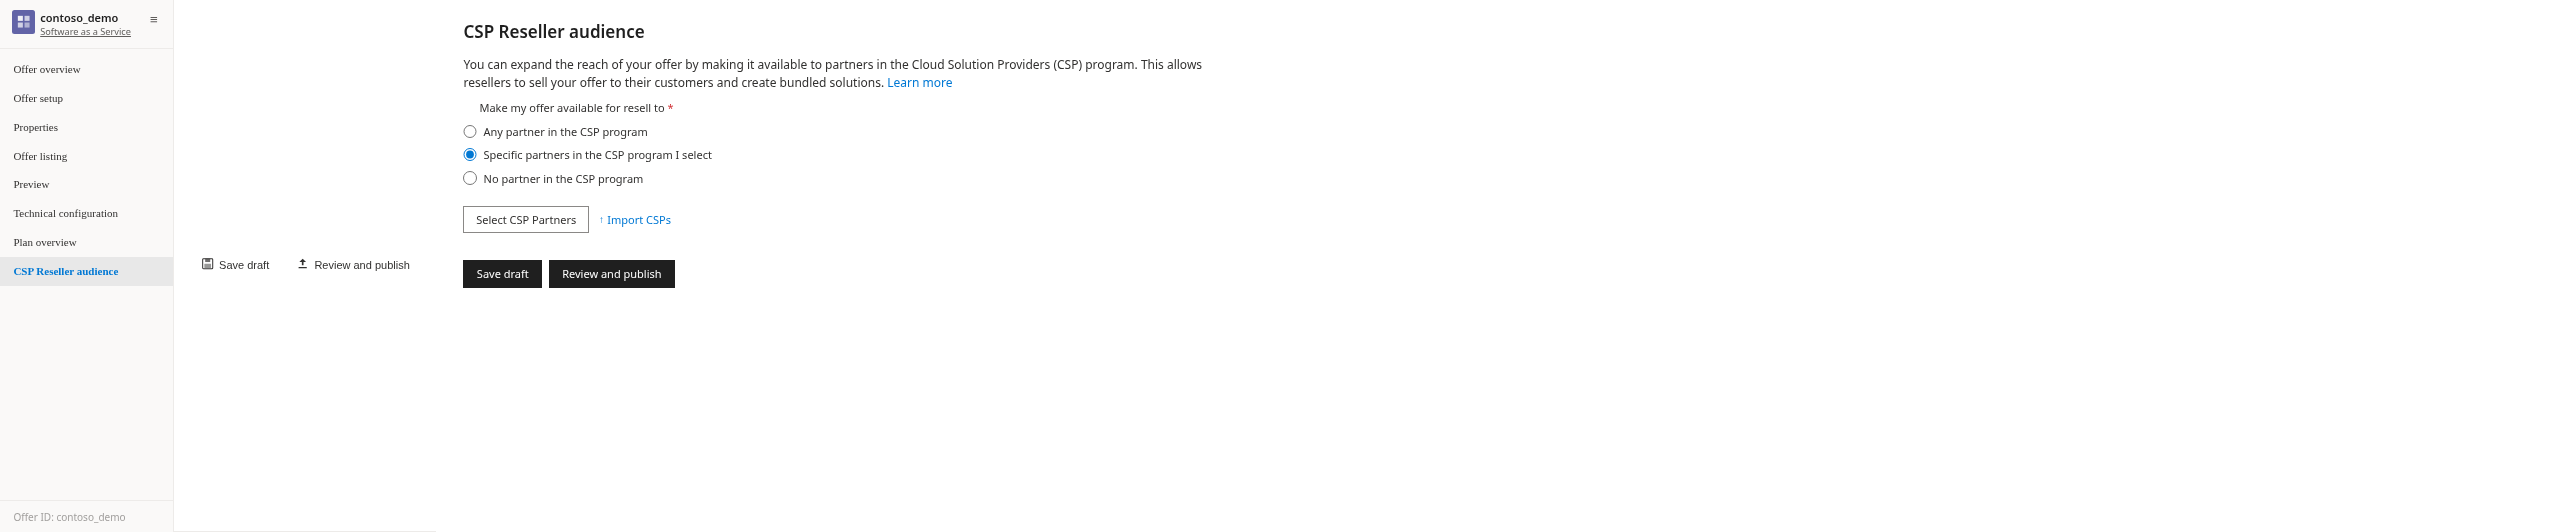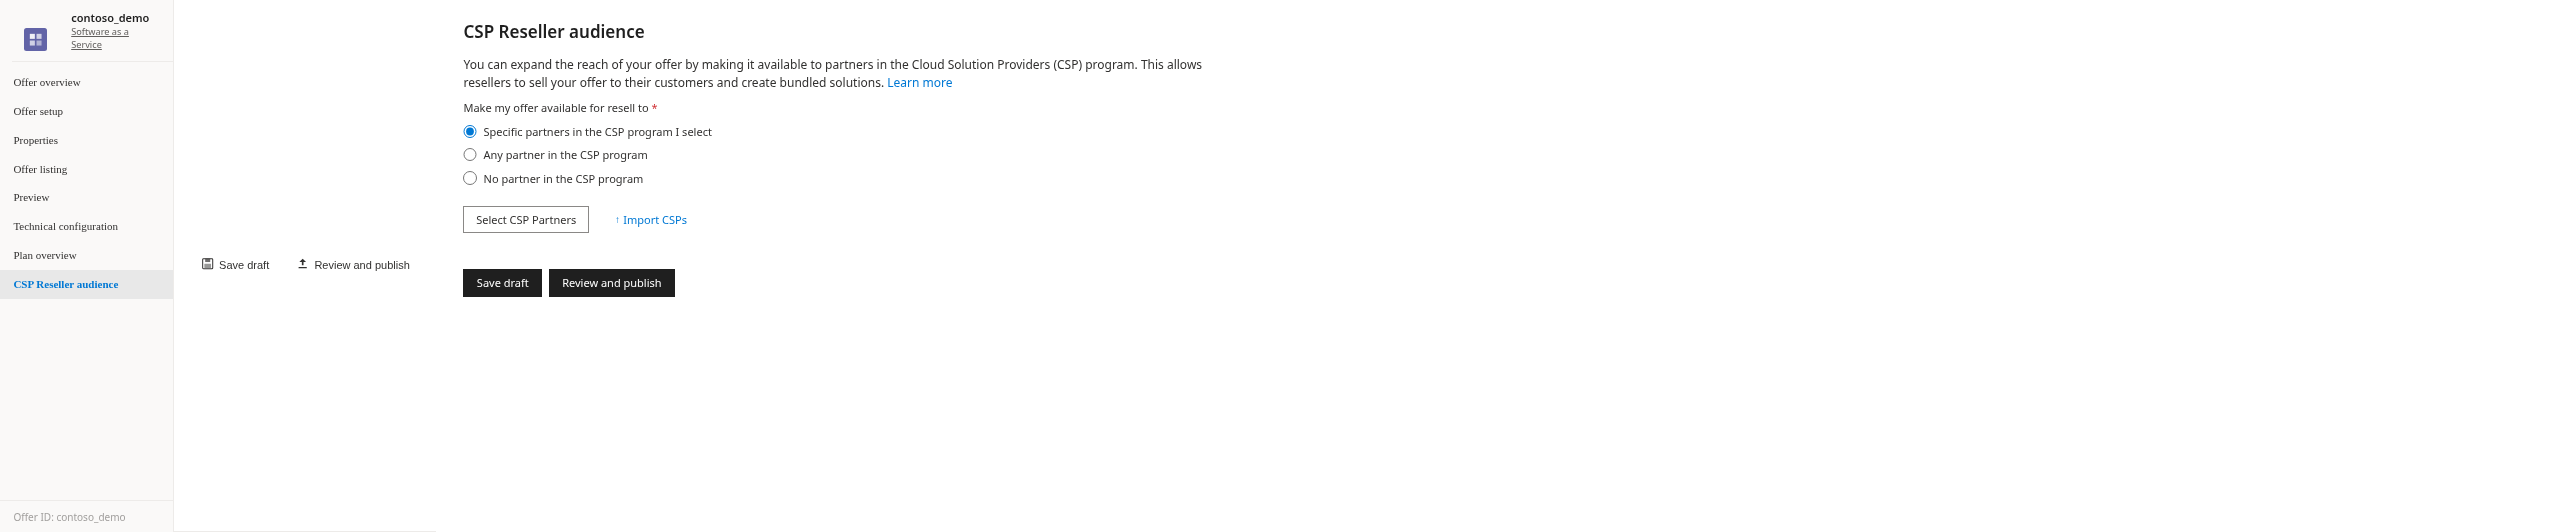--- a/index.html
+++ b/index.html
@@ -20,25 +20,24 @@
       background: #faf9f8;
       border-right: 0.8px solid #edebe9;
       display: flex;
       flex-direction: column;
       height: 100%;
       overflow-y: auto;
     }
 
     .sidebar-header {
       display: flex;
-      align-items: flex-end;
+      align-items: flex-start;
       padding: 10px 11.7px;
       border-bottom: 0.8px solid #edebe9;
-      gap: 24px;
-      margin-left: 12px;
+      gap: 5px;
     }
 
     .sidebar-logo {
       width: 23.5px;
       height: 23.5px;
       background: #6264a7;
       border-radius: 2.5px;
       display: flex;
       align-items: center;
       justify-content: center;
@@ -162,20 +161,21 @@
 
     .description a {
       color: #0078d4;
       text-decoration: none;
     }
 
     .field-label {
       font-size: 11px;
       color: #323130;
       margin-bottom: 8.4px;
+      margin-left: 16px;
     }
 
     .field-label .required {
       color: #d13438;
     }
 
     .radio-group {
       display: flex;
       flex-direction: column;
       gap: 8.4px;
@@ -198,22 +198,22 @@
 
     .radio-option label {
       font-size: 11px;
       color: #323130;
       cursor: pointer;
     }
 
     .action-row {
       display: flex;
       align-items: center;
-      gap: 26px;
-      margin-bottom: 36px;
+      gap: 10px;
+      margin-bottom: 27px;
     }
 
     .btn-secondary {
       background: #fff;
       border: 0.8px solid #8a8886;
       color: #323130;
       padding: 5px 11.7px;
       font-size: 11px;
       cursor: pointer;
       font-family: inherit;
@@ -321,26 +321,26 @@
       <span> </span>
       <a href="#">Learn more</a>
     </p>
 
     <div class="field-label">
       <span>Make my offer available for resell to</span><span class="required"> *</span>
     </div>
 
     <div class="radio-group">
       <div class="radio-option">
+        <input type="radio" id="any-partner" name="csp-resell" style="">
+        <label for="any-partner">Any partner in the CSP program</label>
+      </div>
+      <div class="radio-option">
         <input type="radio" id="specific-partners" name="csp-resell" checked="" style="">
         <label for="specific-partners">Specific partners in the CSP program I select</label>
-      </div>
-      <div class="radio-option">
-        <input type="radio" id="any-partner" name="csp-resell" style="">
-        <label for="any-partner">Any partner in the CSP program</label>
       </div>
       <div class="radio-option">
         <input type="radio" id="no-partners" name="csp-resell" style="">
         <label for="no-partners">No partner in the CSP program</label>
       </div>
     </div>
 
     <div class="action-row">
       <button class="btn-secondary">Select CSP Partners</button>
       <button class="btn-link">

